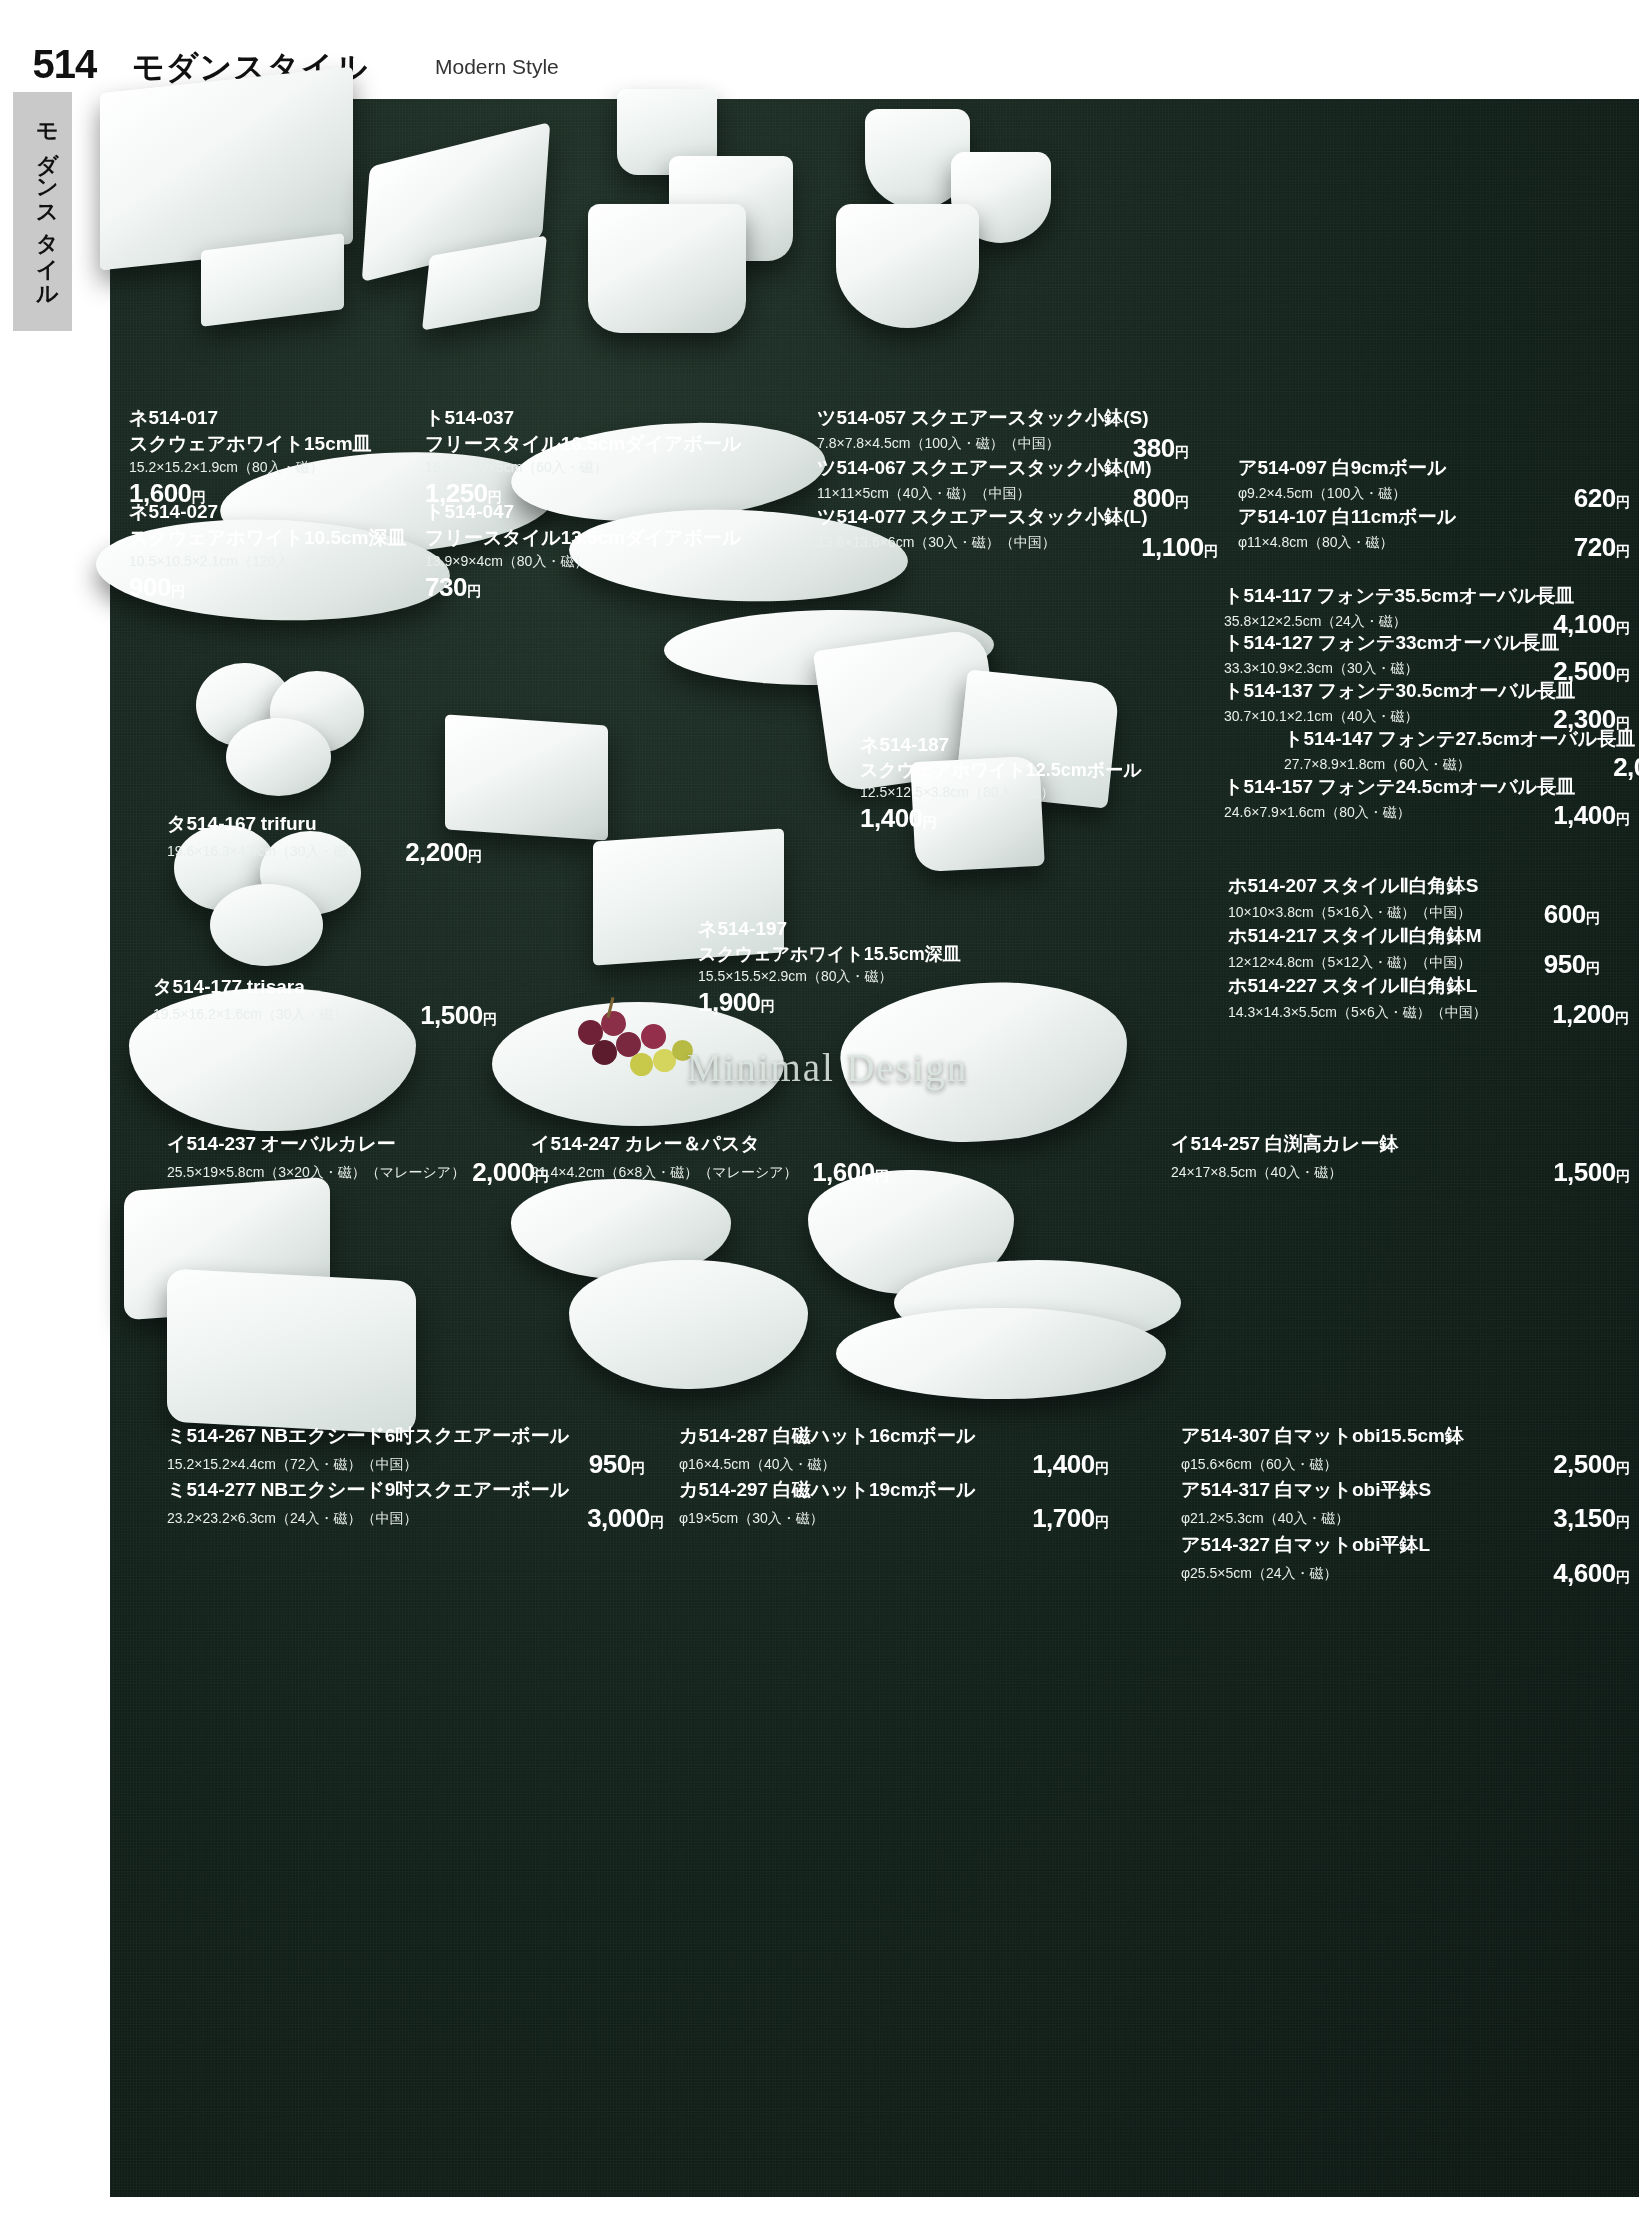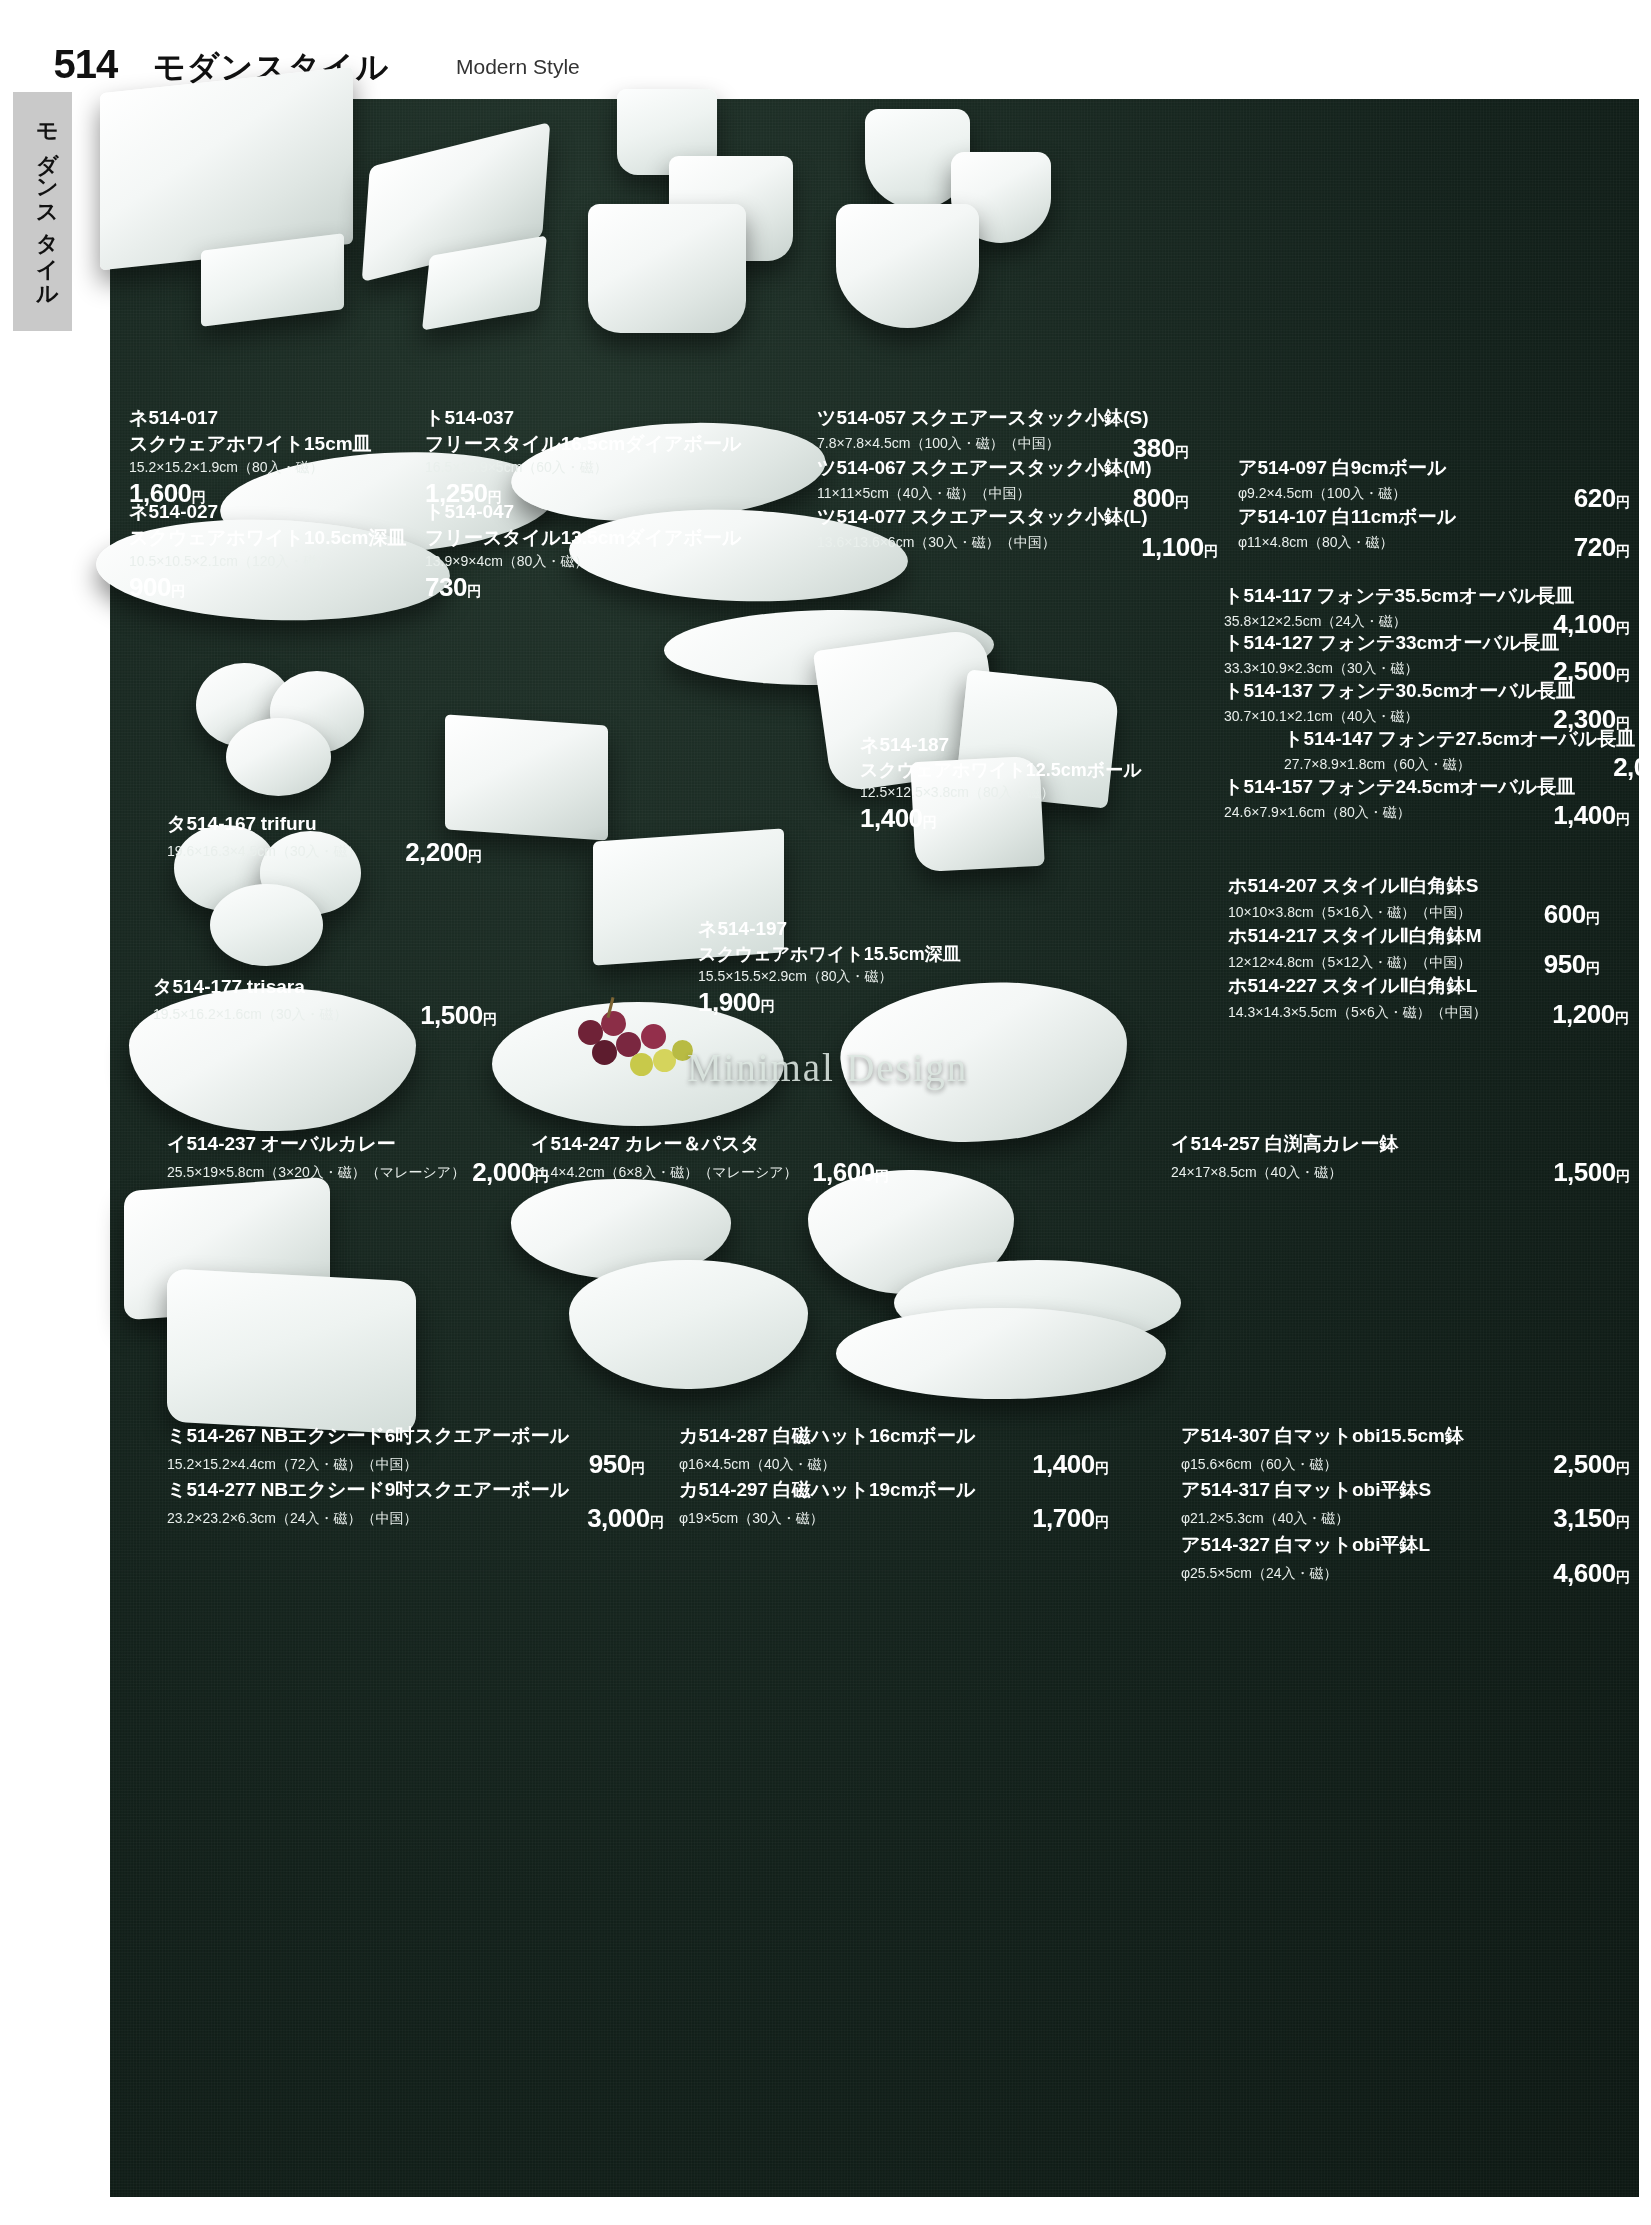--- a/index.html
+++ b/index.html
@@ -5,21 +5,21 @@
   html,body{margin:0;padding:0;}
   body{
     width:1652px;height:2225px;
     background:#ffffff;
     font-family:"Liberation Sans", sans-serif;
     position:relative;
     overflow:hidden;
   }
   
   #page-header{
-    position:absolute;left:0;top:0;width:1596px;height:96px;margin-left:21px;
+    position:absolute;left:0;top:0;width:1596px;height:96px;
   }
   .page-number{
     position:absolute;left:32.5px;top:42px;
     font-size:40px;font-weight:bold;color:#111;
     letter-spacing:-1px;
   }
   .header-jp{
     position:absolute;left:132px;top:46px;
     font-size:32px;font-weight:bold;color:#111;
     letter-spacing:1px;

